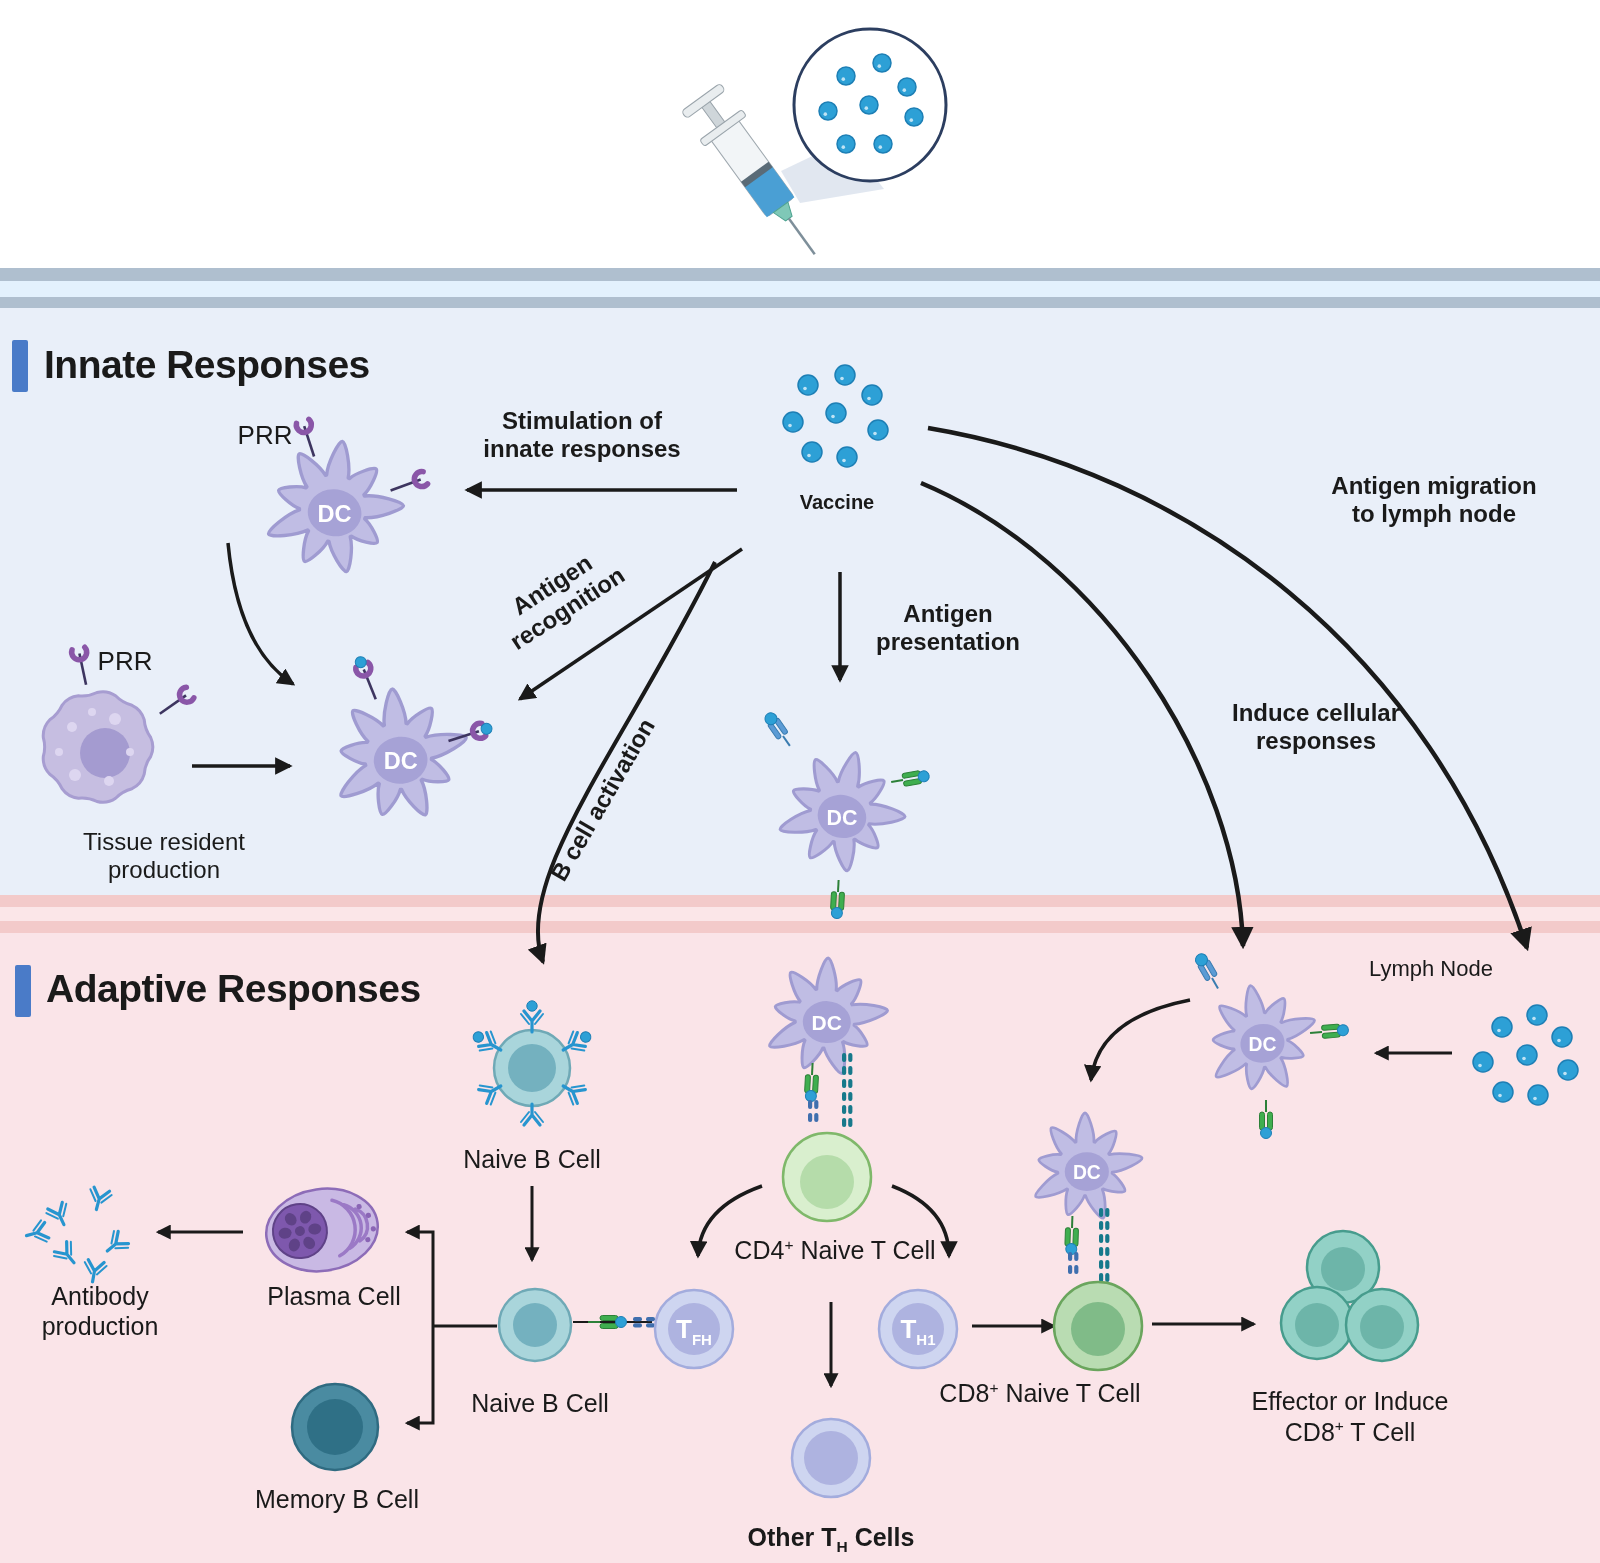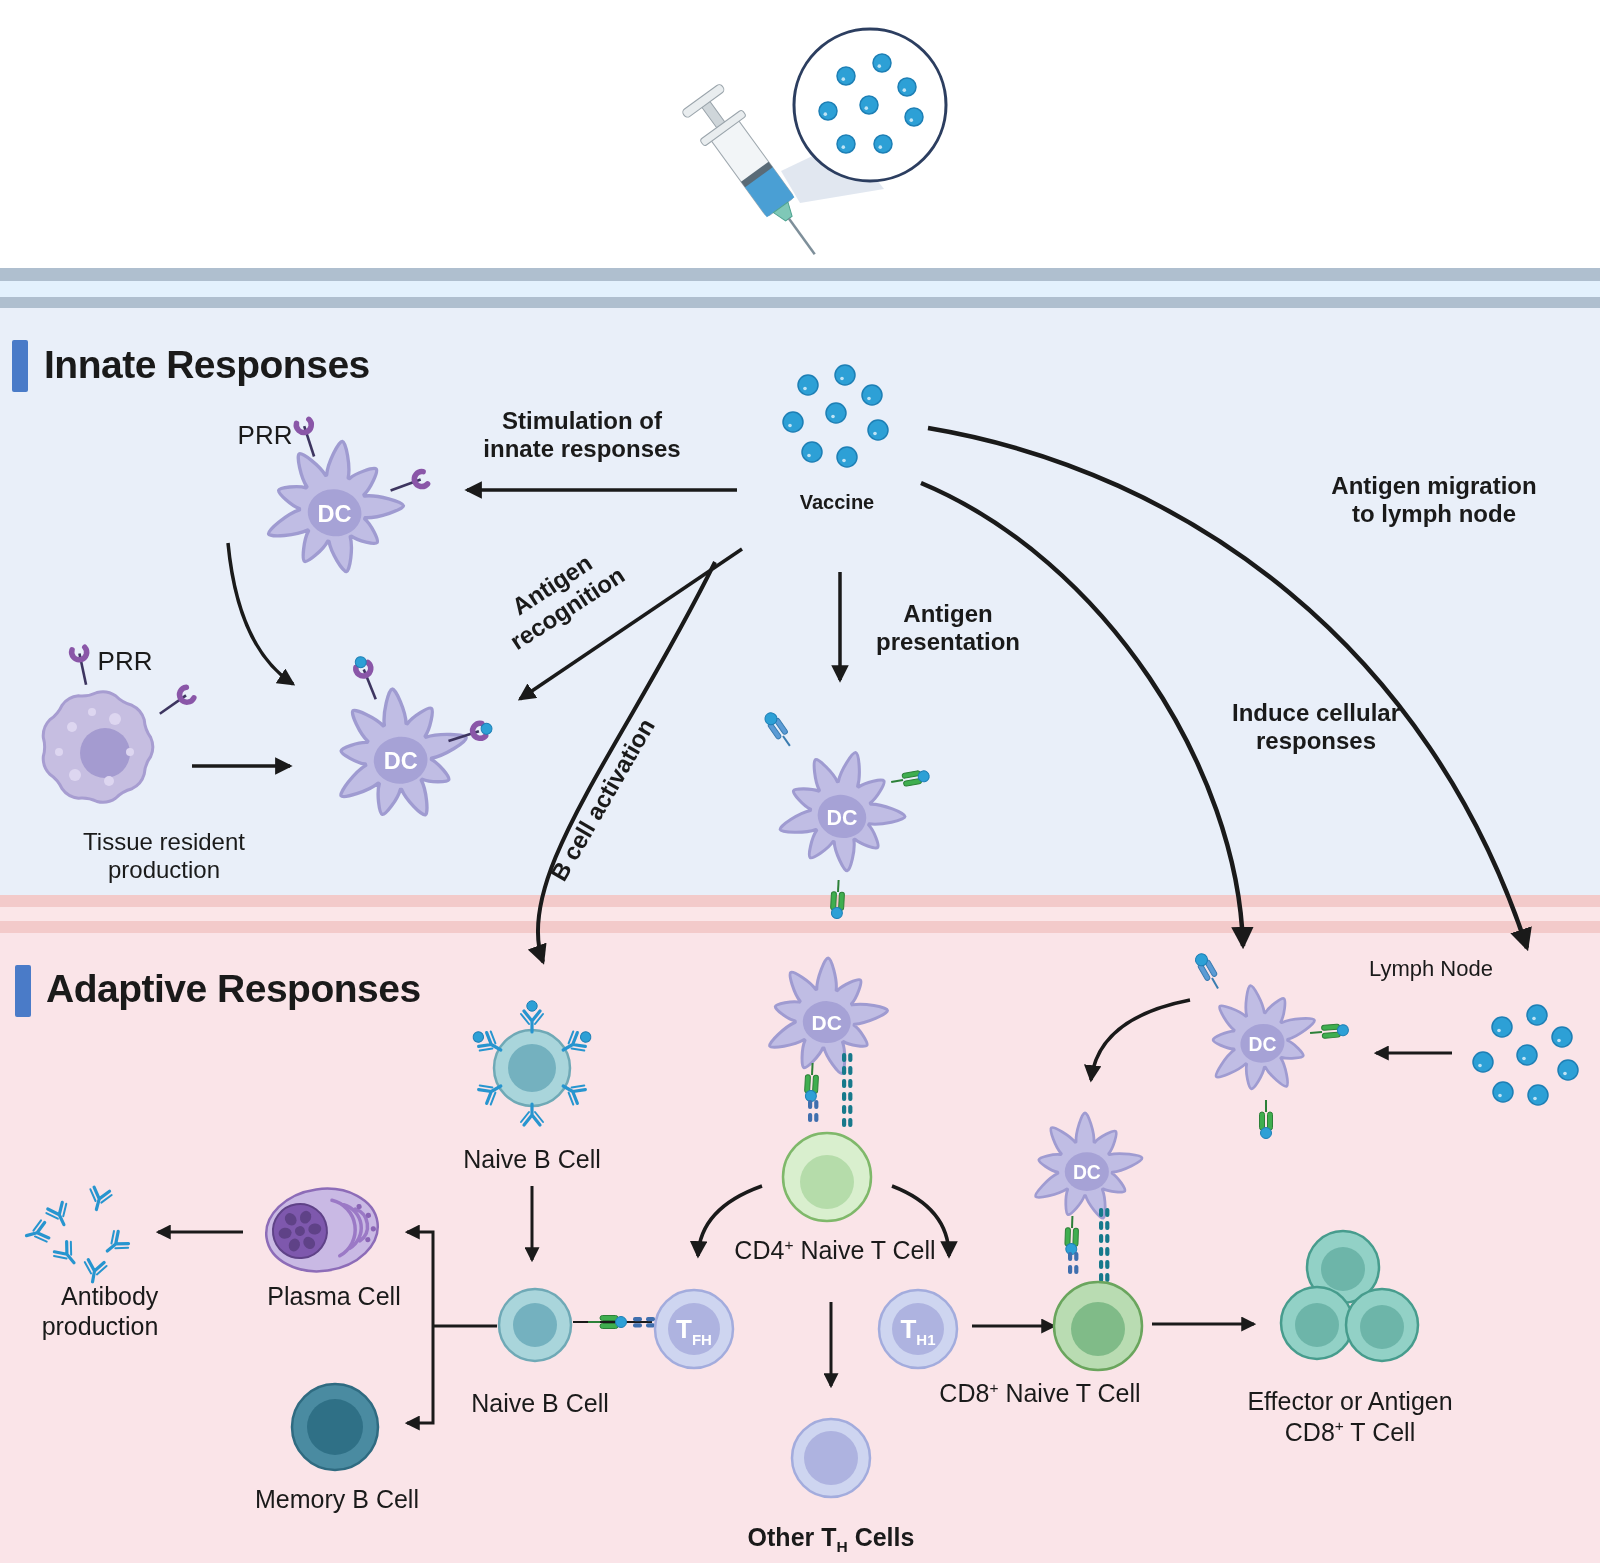--- a/index.html
+++ b/index.html
@@ -450,28 +450,28 @@
     <div>Tissue resident</div>
       <div>production</div>
   </div>
   <div class="lbl" style="left:1431px;top:969px;font-size:22px;">Lymph Node</div>
   <div class="lbl" style="left:532px;top:1160px;">Naive B Cell</div>
   <div class="lbl" style="left:540px;top:1404px;">Naive B Cell</div>
   <div class="lbl" style="left:835px;top:1251px;">
     <span>CD4</span><sup>+</sup><span> Naive T Cell</span>
   </div>
   <div class="lbl" style="left:322px;top:1297px;margin-left:12px;">Plasma Cell</div>
-  <div class="lbl" style="left:100px;top:1311px;text-align:right;">
+  <div class="lbl" style="left:100px;top:1311px;">
     <div>Antibody</div>
       <div>production</div>
   </div>
   <div class="lbl" style="left:337px;top:1500px;">Memory B Cell</div>
   <div class="lbl" style="left:831px;top:1540px;font-weight:bold;">
     <span>Other T</span><sub>H</sub><span> Cells</span>
   </div>
   <div class="lbl" style="left:1040px;top:1394px;">
     <span>CD8</span><sup>+</sup><span> Naive T Cell</span>
   </div>
   <div class="lbl" style="left:1350px;top:1417px;">
-    <div>Effector or Antigen</div>
+    <div>Effector or Induce</div>
     <div><span>CD8</span><sup>+</sup><span> T Cell</span></div>
   </div>
 </div>
 
 </body></html>

